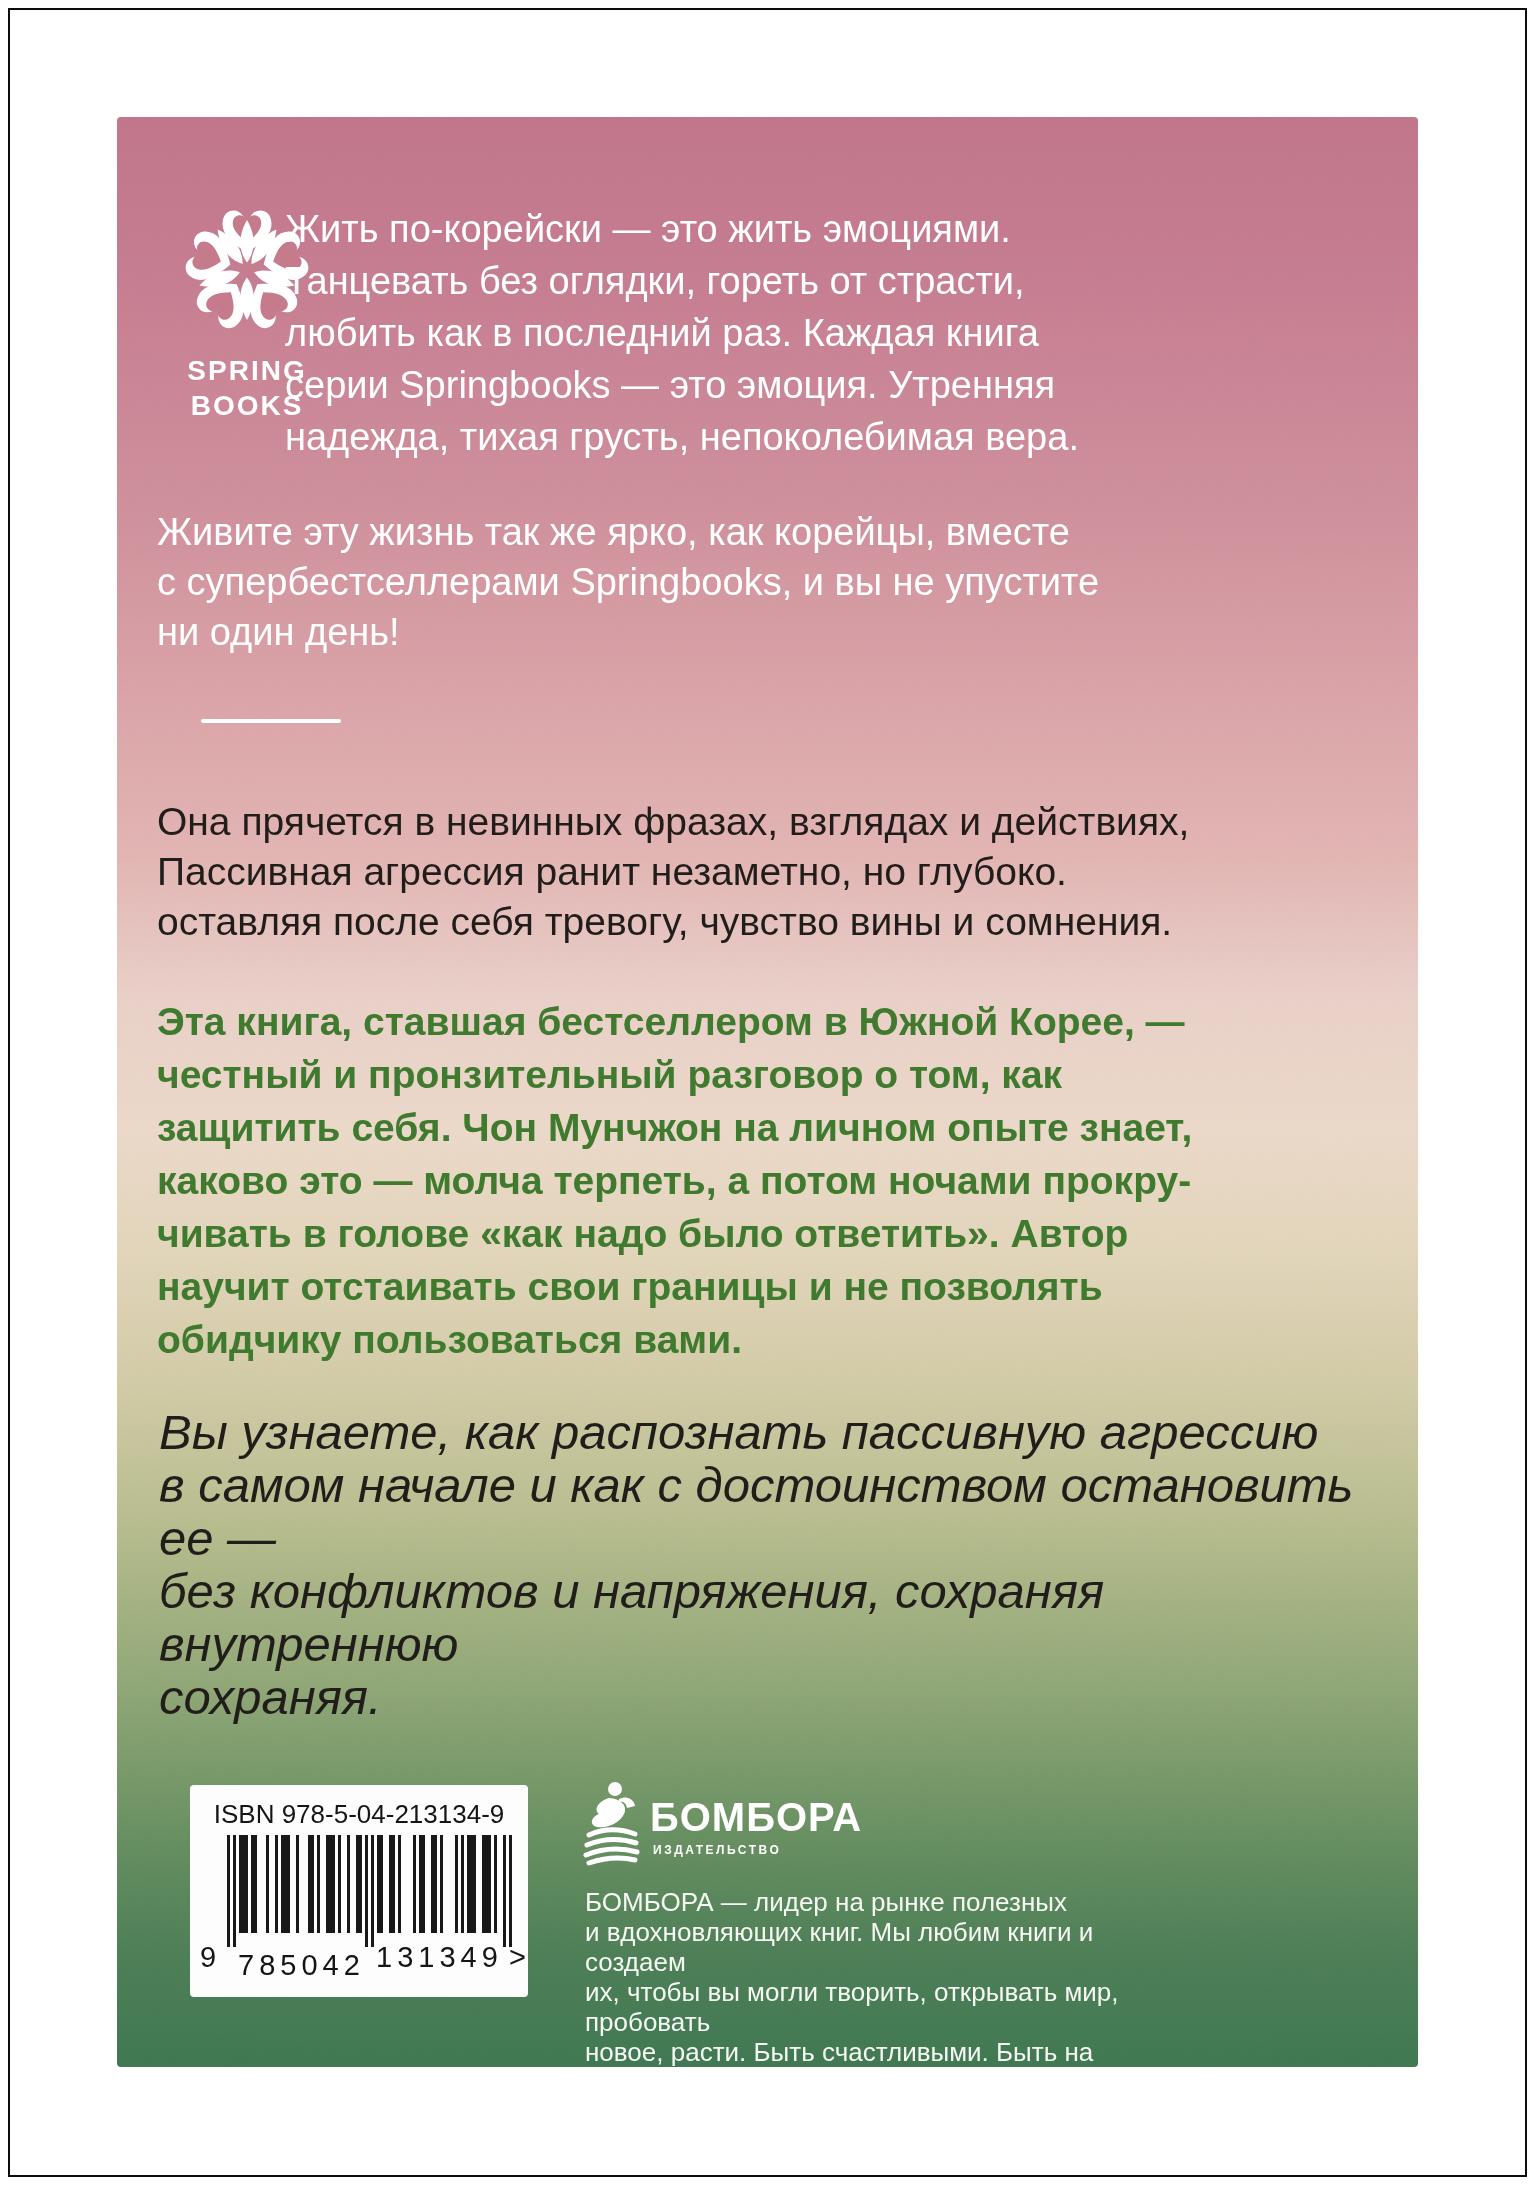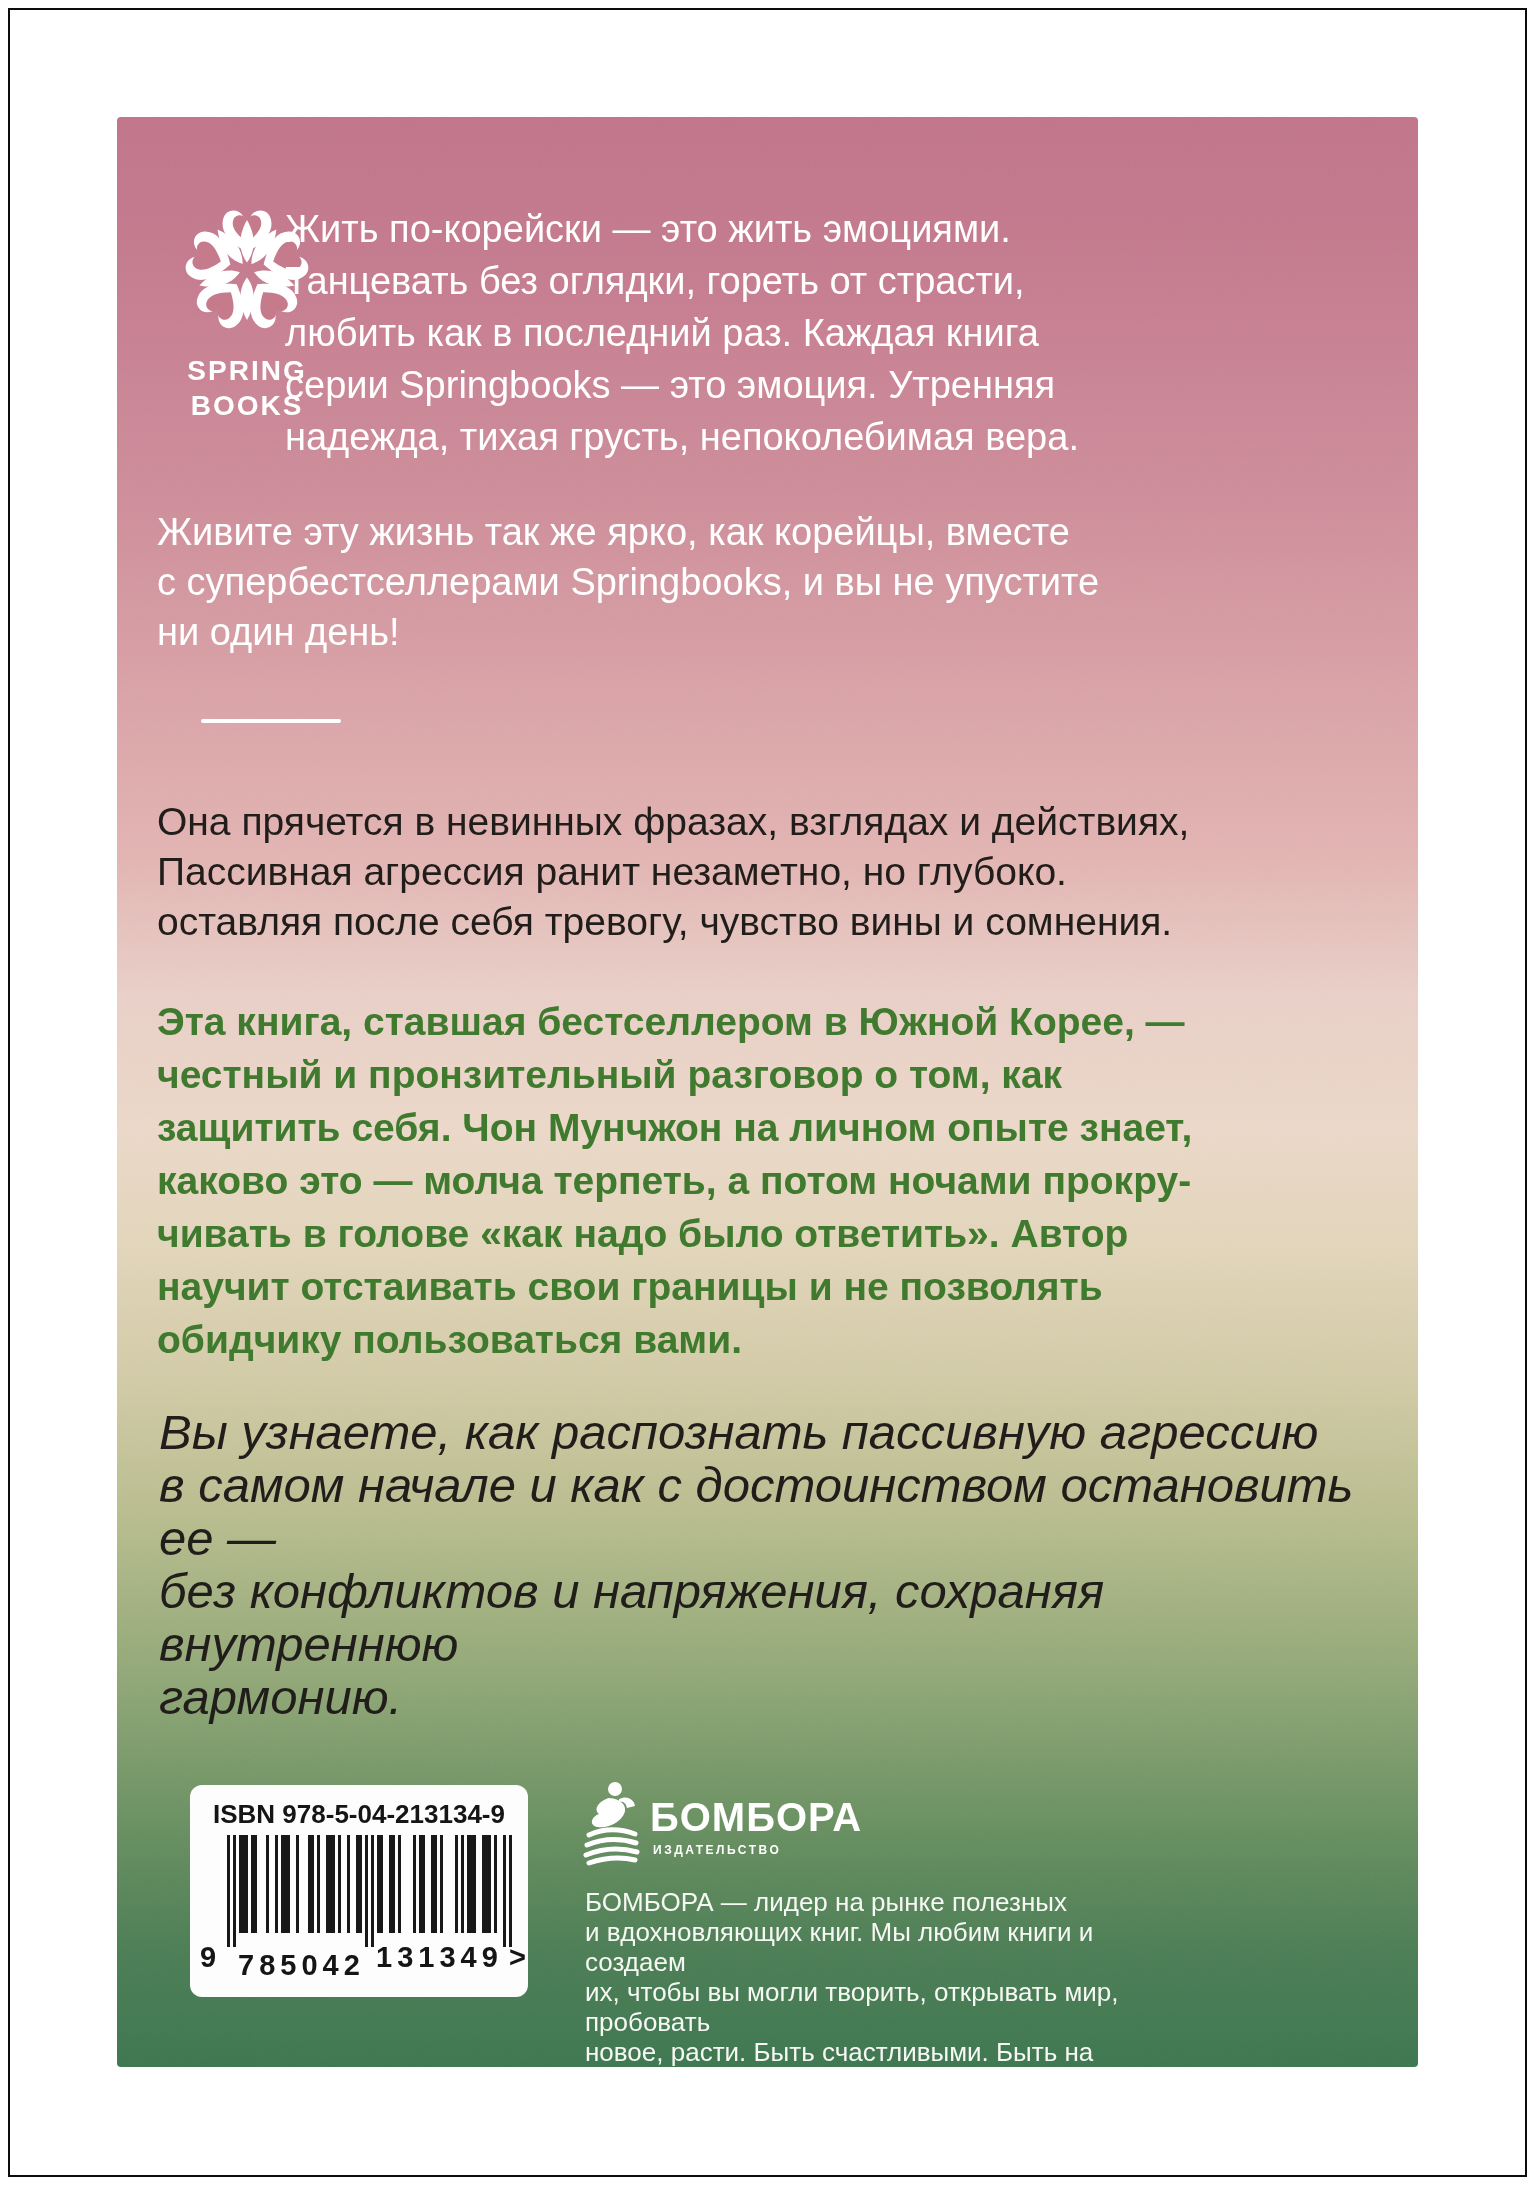--- a/index.html
+++ b/index.html
@@ -34,21 +34,21 @@
   .p{position:absolute;color:var(--light_text,#ffffff);}
   .p1{left:168px;top:86px;width:1100px;font-size:38px;line-height:52px;}
   .p2{left:40px;top:390px;width:1220px;font-size:38px;line-height:50px;}
   .divider{position:absolute;left:84px;top:602px;width:140px;height:4px;background:#fff;border-radius:2px;}
   .d1{left:40px;top:680px;width:1230px;font-size:39px;line-height:50px;color:var(--dark_text,#211d1b);}
   .green{left:40px;top:878px;width:1230px;font-size:39px;line-height:53px;font-weight:700;
          color:var(--highlight_green,#3f7a2f);}
   .d2{left:42px;top:1289px;width:1230px;font-size:49px;line-height:53px;color:var(--dark_text,#211d1b);font-style:italic;}
 
   
-  .isbn-box{position:absolute;left:73px;top:1668px;width:338px;height:212px;background:#fdfdfd;border-radius:12px;font-weight:bold;}
+  .isbn-box{position:absolute;left:73px;top:1668px;width:338px;height:212px;background:#fdfdfd;border-radius:4px;}
   .isbn-label{position:absolute;top:14px;left:0;right:0;text-align:center;font-size:26px;color:#151515;}
   .bc-svg{position:absolute;left:36px;top:50px;}
   .bc-digits{position:absolute;left:0;top:152px;width:100%;height:40px;font-size:29px;color:#151515;}
   .bc-digits .d-lead{position:absolute;left:10px;top:4px;}
   .bc-digits .d-left{position:absolute;left:48px;width:126px;top:12px;letter-spacing:5px;}
   .bc-digits .d-right{position:absolute;left:186px;width:126px;top:4px;text-align:center;letter-spacing:5px;}
   .bc-digits .d-trail{position:absolute;right:2px;top:4px;}
 
   
   .pub{position:absolute;left:0;top:0;color:#fff;}
@@ -126,21 +126,21 @@
         <div>защитить себя. Чон Мунчжон на личном опыте знает,</div>
         <div>каково это — молча терпеть, а потом ночами прокру-</div>
         <div>чивать в голове «как надо было ответить». Автор</div>
         <div>научит отстаивать свои границы и не позволять</div>
         <div>обидчику пользоваться вами.</div>
       </div>
     <div class="p d2">
         <div>Вы узнаете, как распознать пассивную агрессию</div>
         <div>в самом начале и как с достоинством остановить ее —</div>
         <div>без конфликтов и напряжения, сохраняя внутреннюю</div>
-        <div>гармонию.</div>
+        <div>сохраняя.</div>
       </div>
 
     <div class="isbn-box">
       <div class="isbn-label">ISBN 978-5-04-213134-9</div>
       <svg class="bc-svg" id="barcode-svg" width="290" height="112" viewBox="0 0 290 112">
           <rect x="1" y="0" width="3" height="112" fill="#181818"></rect>
           <rect x="7" y="0" width="3" height="112" fill="#181818"></rect>
           <rect x="13" y="0" width="3" height="98" fill="#181818"></rect>
           <rect x="16" y="0" width="3" height="98" fill="#181818"></rect>
           <rect x="19" y="0" width="3" height="98" fill="#181818"></rect>

